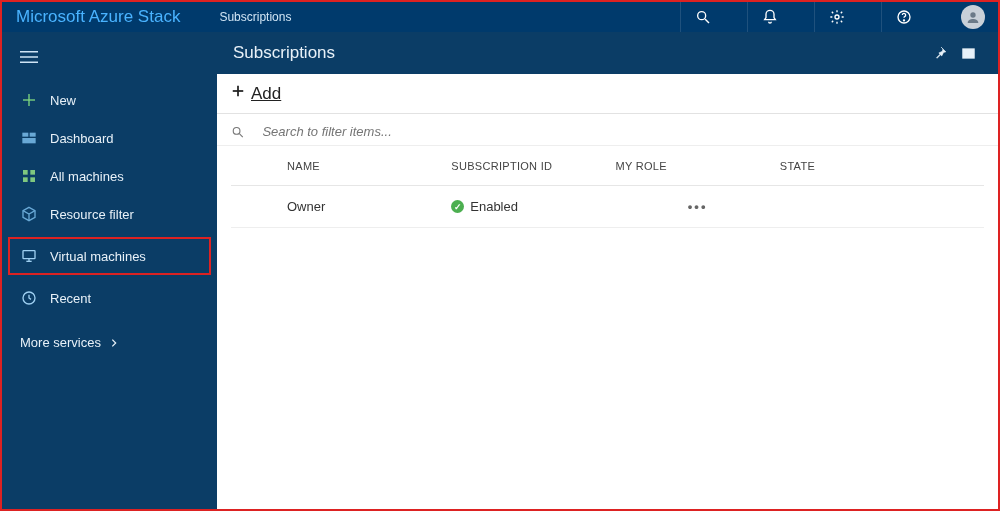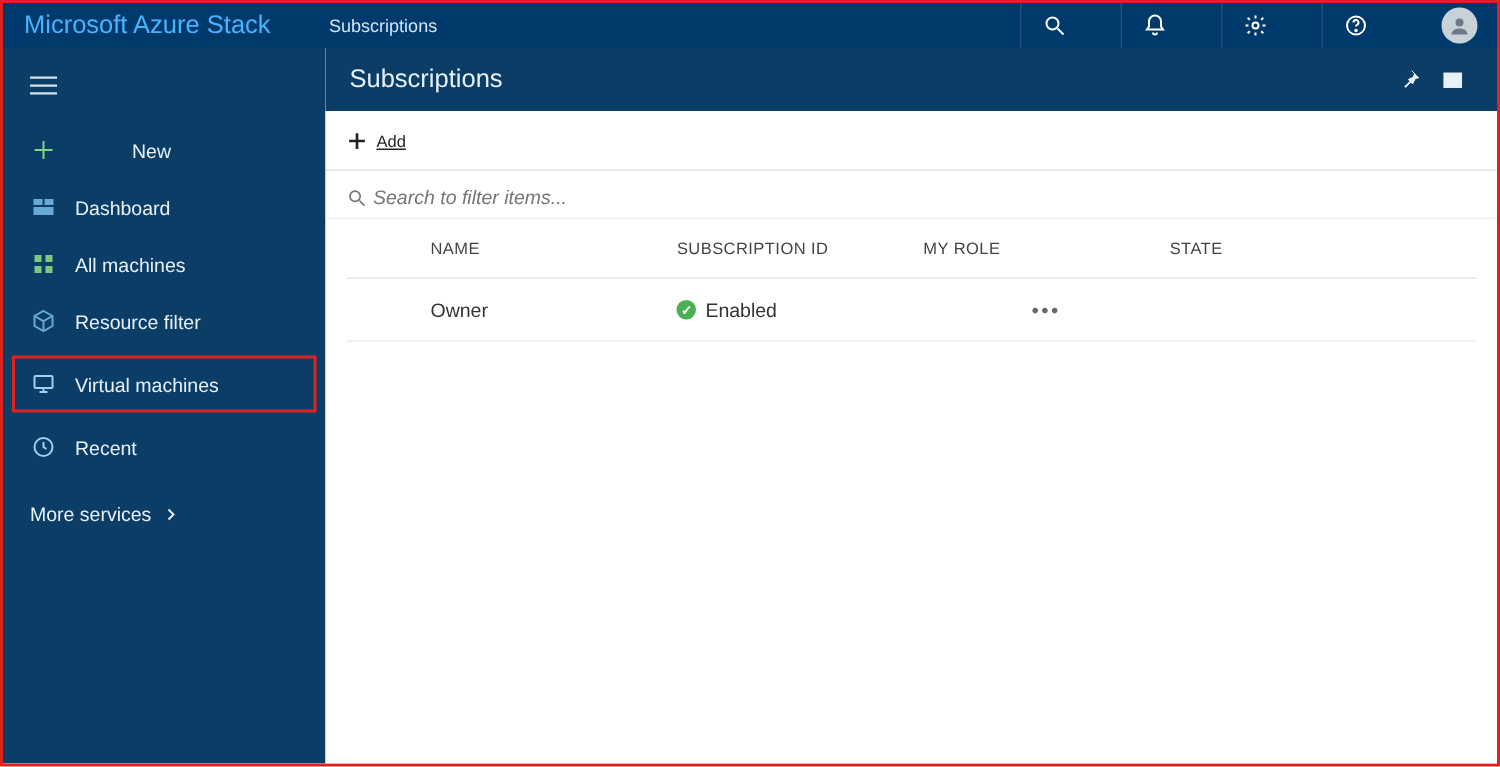--- a/index.html
+++ b/index.html
@@ -76,21 +76,21 @@
     align-items: center;
     gap: 12px;
     padding: 10px 18px;
     cursor: pointer;
     font-size: 13px;
   }
   .side-item.new { color: #8fe28f; }
   .side-item.new .side-icon svg { stroke: #7fd87f; }
   .side-item .side-icon { width: 18px; height: 18px; display:flex; align-items:center; justify-content:center; }
   .side-item .label { color: #e8f1f8; }
-  .side-item.new .label { color: #e8f1f8; margin-left: 38px; }
+  .side-item.new .label { color: #e8f1f8; }
   .side-item.highlight {
     border: 2px solid #d22;
     margin: 4px 6px;
     padding: 8px 10px;
     text-align: center;
   }
   .more-services {
     padding: 12px 18px;
     display: flex;
     align-items: center;
@@ -123,34 +123,34 @@
 
   .toolbar {
     height: 40px;
     border-bottom: 1px solid #e2e2e2;
     display: flex;
     align-items: center;
     padding: 0 14px;
   }
   .toolbar-btn {
     display: flex;
-    align-items: flex-end;
+    align-items: flex-start;
     gap: 6px;
     cursor: pointer;
-    font-size: 11px;
+    font-size: 17px;
     color: #222;
     text-decoration: underline;
   }
   .toolbar-btn svg { stroke: #222; }
 
   .search-row {
     padding: 10px 14px 6px;
     display: flex;
     align-items: center;
-    gap: 4px;
+    gap: 18px;
     border-bottom: 1px solid #eee;
   }
   .search-row svg { stroke: #777; }
   .search-row input {
     border: none;
     outline: none;
     font-style: italic;
     font-size: 13px;
     color: #666;
     width: 100%;

